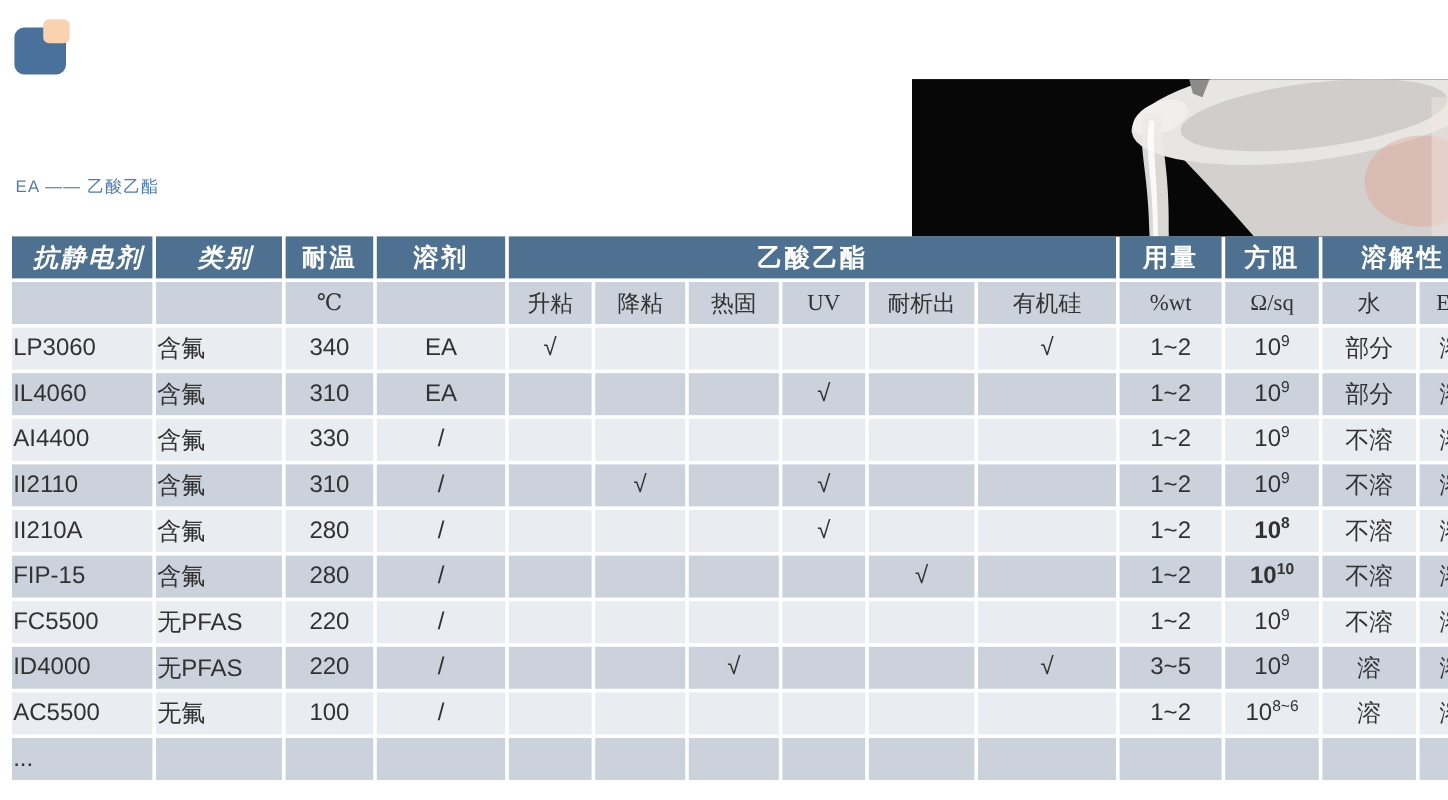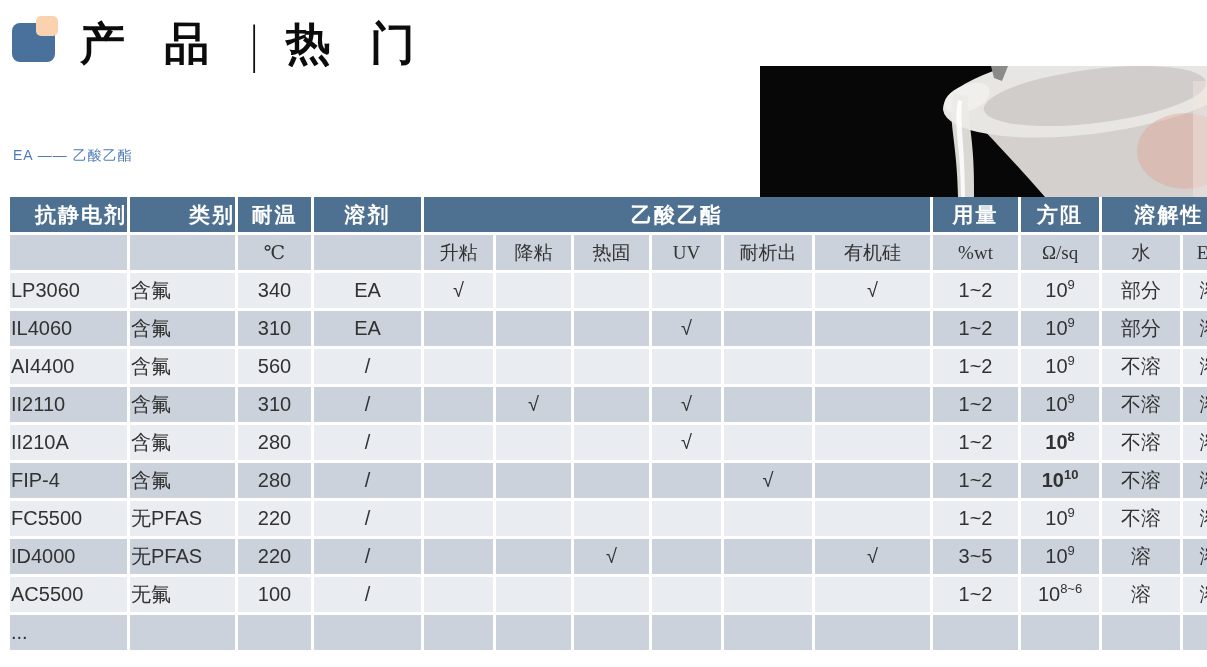--- a/index.html
+++ b/index.html
@@ -27,45 +27,40 @@
   
   .photo { position: absolute; left: 760px; top: 66px; width: 447px; height: 131px; background: #070707; }
   .photo svg { display: block; width: 100%; height: 100%; }
 
   
   .tbl-wrap { position: absolute; left: 7px; top: 194px; width: 1193px; }
   table { border-collapse: separate; border-spacing: 3px; table-layout: fixed; width: 100%; }
   th, td { height: 35px; overflow: hidden; white-space: nowrap; }
   thead tr.top th { background: #4e7191; color: #ffffff; font-weight: 700; font-size: 21px;
     font-family: "Liberation Serif", "DejaVu Serif", serif; letter-spacing: 2px; text-align: center; }
-  thead tr.top th.left { text-align: right; padding-left: 10px; }
+  thead tr.top th.left { text-align: center; padding-left: 10px; font-style: italic; }
   thead tr.sub th { background: #cbd2dc; color: #333; font-weight: 400; font-size: 19px;
     font-family: "Liberation Serif", "DejaVu Serif", serif; text-align: center; }
   tbody td { text-align: center; color: #323232; font-size: 20px; font-weight: 400; }
   tbody td.left { text-align: left; padding-left: 1px; }
   tbody tr:nth-child(odd) td { background: #e9ecf1; }
   tbody tr:nth-child(even) td { background: #cbd2dc; }
   tbody td sup { font-size: 13px; line-height: 0; }
   tbody td.res-bold { font-weight: 700; margin-top: 29px; }
 </style>
 </head>
 <body>
 
 <div class="stage">
 
   <div class="logo">
     <div class="logo-blue"></div>
     <div class="logo-peach"></div>
   </div>
 
-  <div class="title-row">
-    <span class="title-text">产 品</span>
-    <span class="title-sep">|</span>
-    <span class="title-text">热 门</span>
-  </div>
 
   <div class="subtitle">EA —— 乙酸乙酯</div>
 
   <div class="photo">
     <svg viewBox="0 0 447 131" preserveAspectRatio="none">
       <rect x="0" y="0" width="447" height="131" fill="#070707"></rect>
 
       <path d="M205,45 L447,22 L447,131 L285,131 Q 245,85 205,45 Z" fill="#dcd9d6" opacity="0.96"></path>
 
       <ellipse cx="330" cy="26" rx="148" ry="42" fill="#e8e6e3" transform="rotate(-7 330 26)"></ellipse>
@@ -159,21 +154,21 @@
             <td></td>
             <td></td>
             <td>1~2</td>
             <td><span>10</span><sup>9</sup></td>
             <td>部分</td>
             <td>溶</td>
           </tr>
           <tr>
             <td class="left">AI4400</td>
             <td class="left">含氟</td>
-            <td>560</td>
+            <td>330</td>
             <td>/</td>
             <td></td>
             <td></td>
             <td></td>
             <td></td>
             <td></td>
             <td></td>
             <td>1~2</td>
             <td><span>10</span><sup>9</sup></td>
             <td>不溶</td>
@@ -205,21 +200,21 @@
             <td></td>
             <td>√</td>
             <td></td>
             <td></td>
             <td>1~2</td>
             <td class="res-bold"><span>10</span><sup>8</sup></td>
             <td>不溶</td>
             <td>溶</td>
           </tr>
           <tr>
-            <td class="left">FIP-4</td>
+            <td class="left">FIP-15</td>
             <td class="left">含氟</td>
             <td>280</td>
             <td>/</td>
             <td></td>
             <td></td>
             <td></td>
             <td></td>
             <td>√</td>
             <td></td>
             <td>1~2</td>

